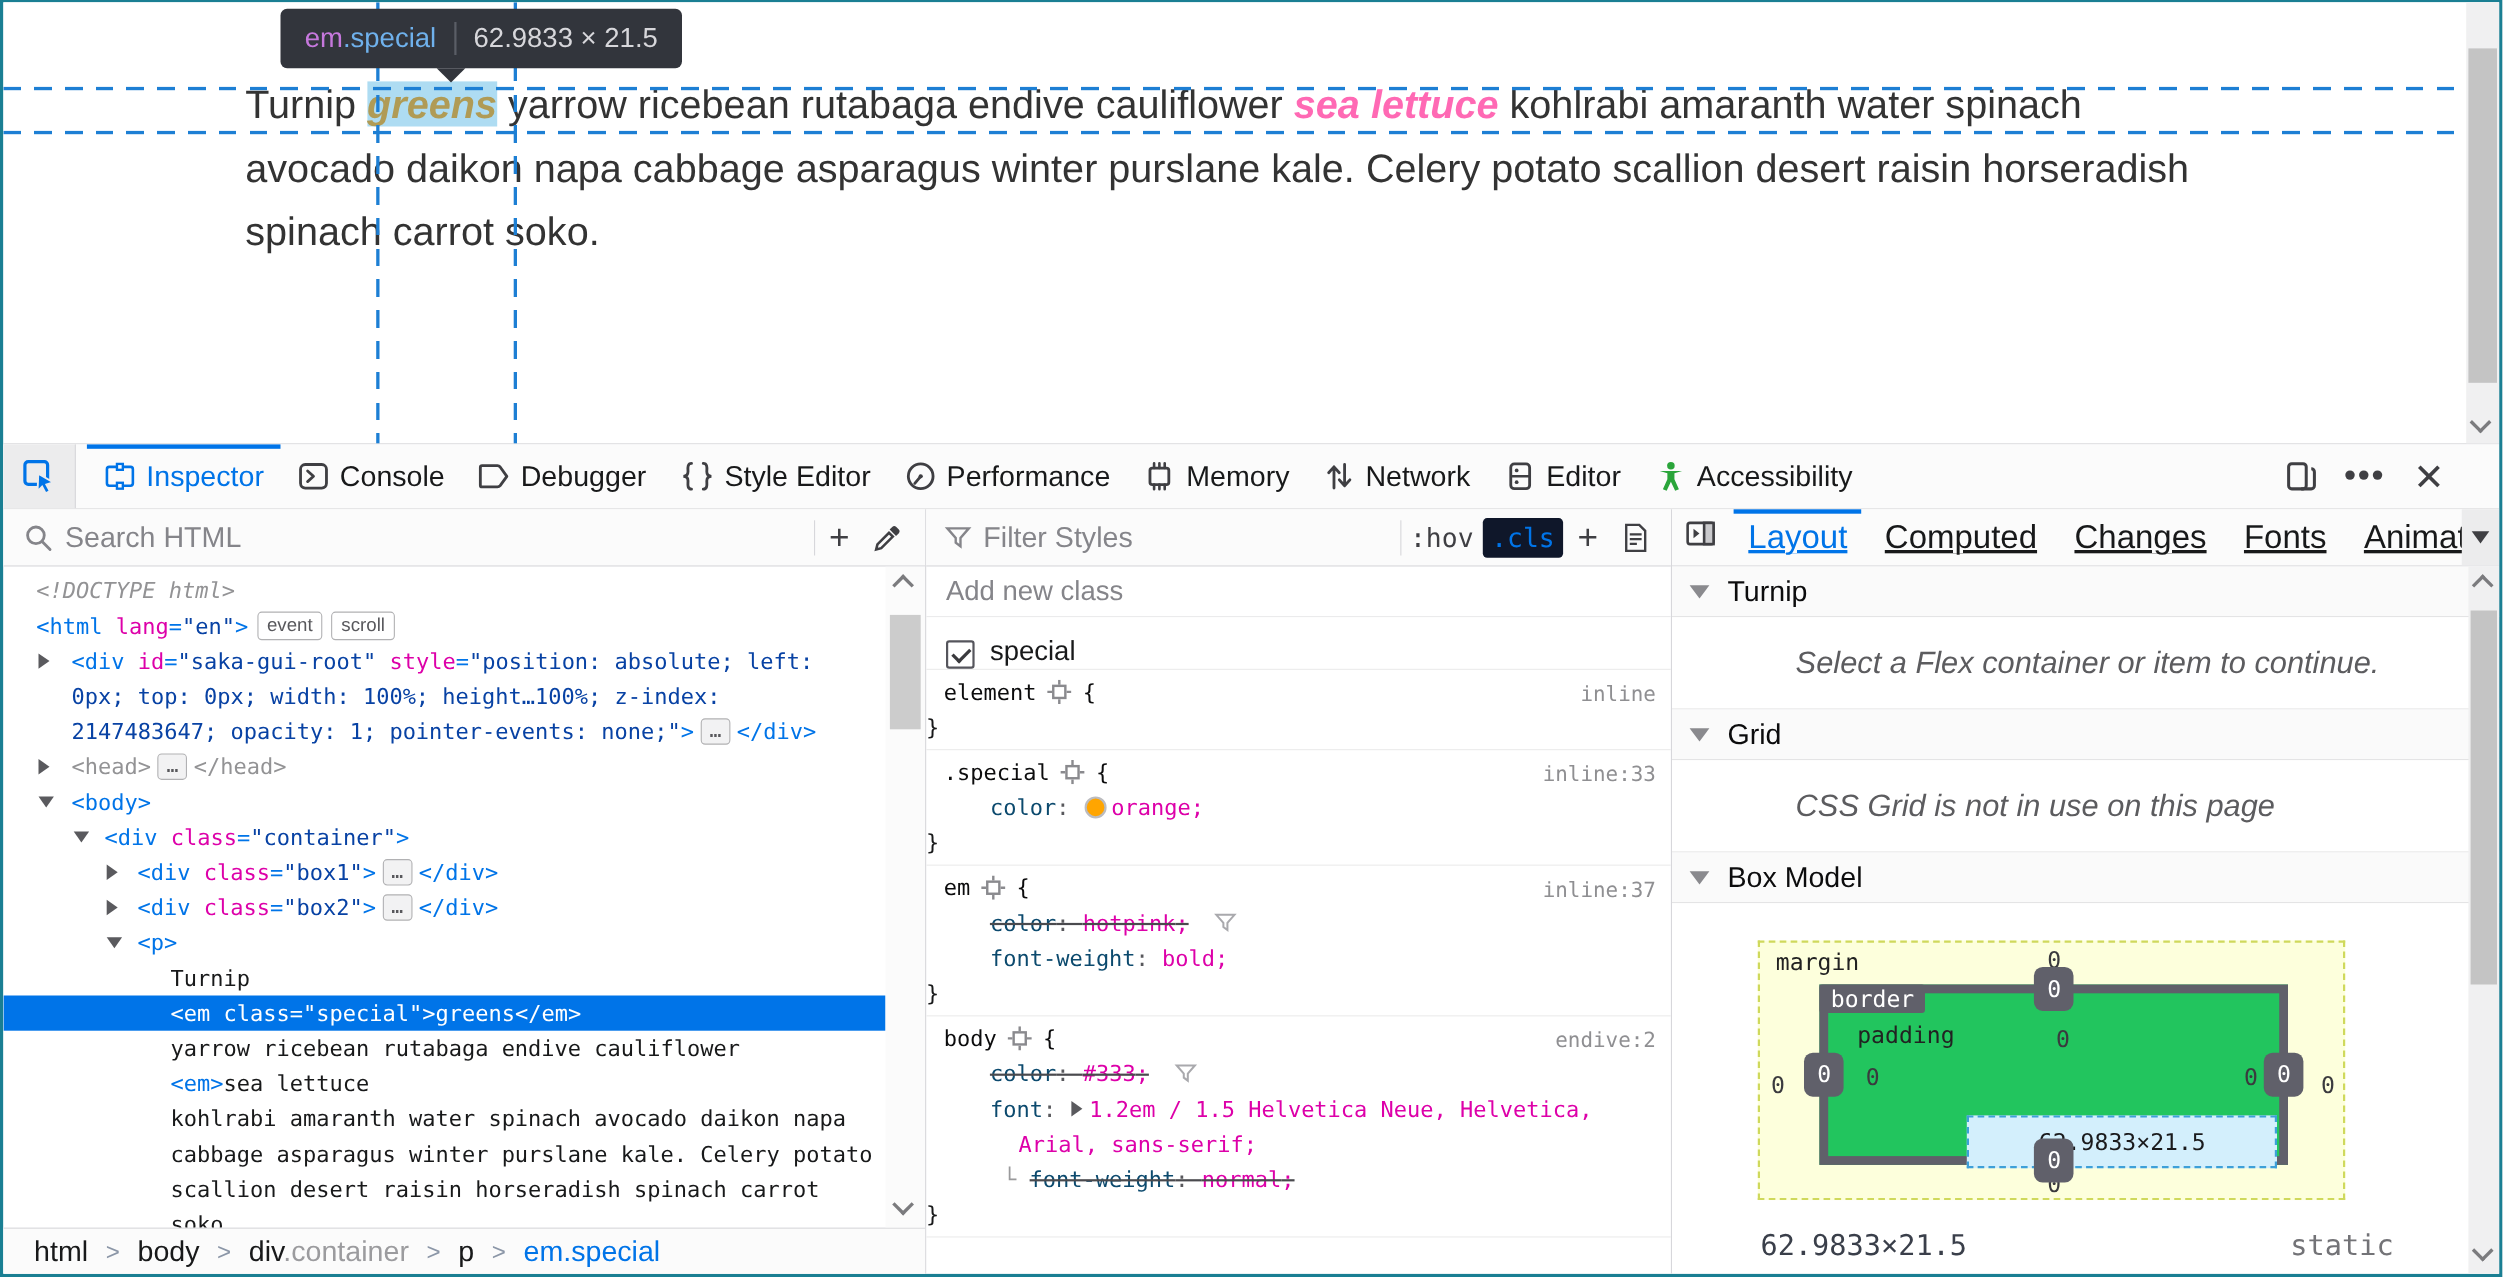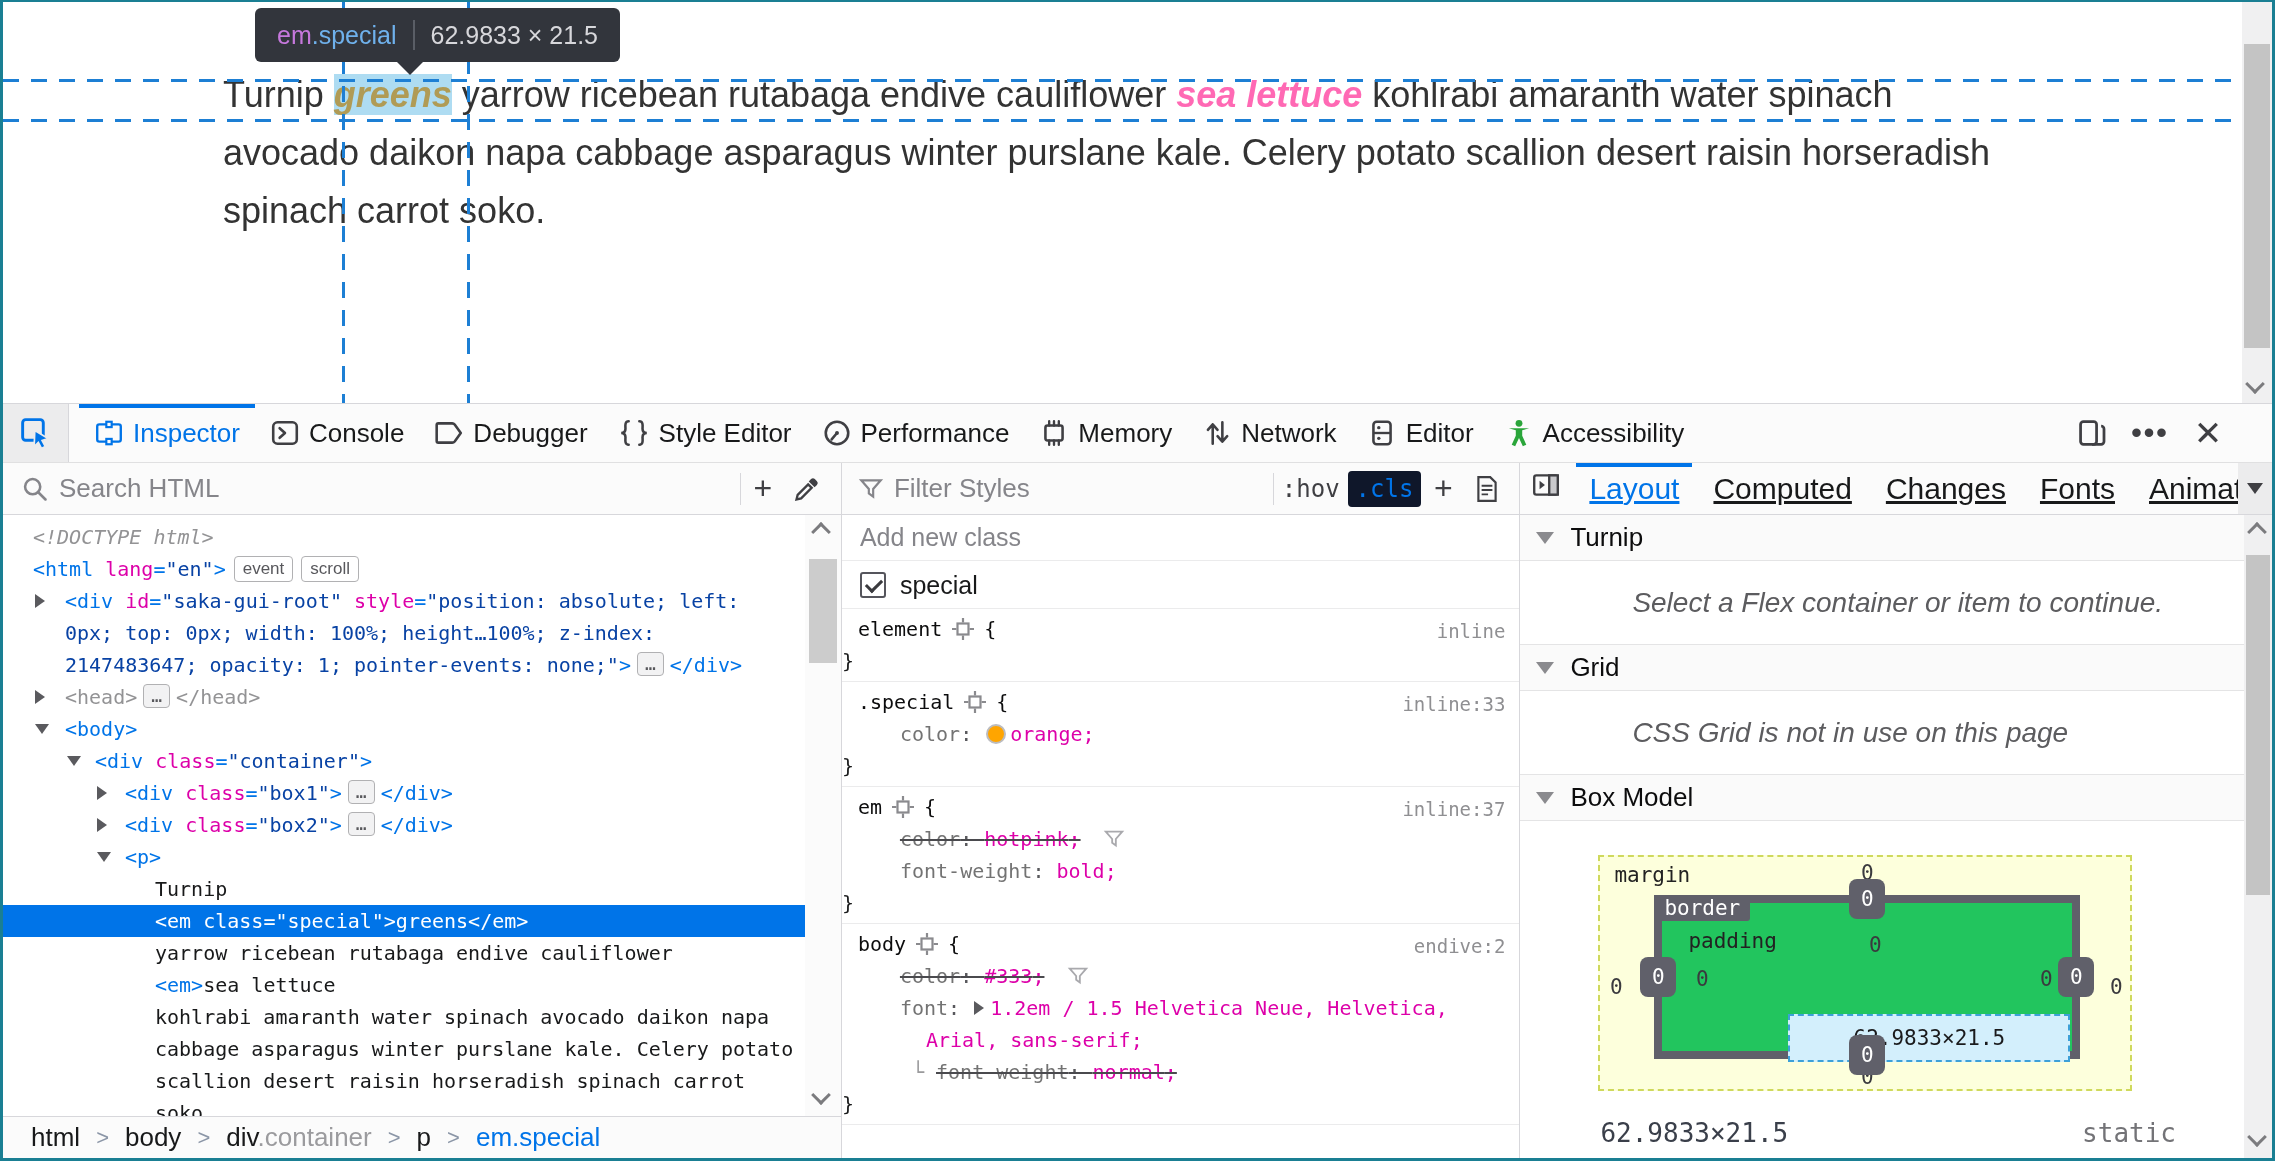--- a/index.html
+++ b/index.html
@@ -81,30 +81,30 @@
     gap:16px; padding-left:28px; font-size:26px; }
   .bc-sep{ color:#8b96a7; font-size:22px; }
   .bc-dim{ color:#9b9b9e; } .bc-active{ color:#0074e8; }
 
   
   .rules-view{ flex:1; overflow:hidden; font-family:"DejaVu Sans Mono",monospace; font-size:20px; line-height:32px; }
   .add-class{ height:46px; border-bottom:1px solid #ebebec; display:flex; align-items:center; padding:0 18px; }
   .add-class input{ border:none; outline:none; background:transparent; width:100%;
     font-family:"Liberation Sans",sans-serif; font-size:25px; color:#18191a;}
   .add-class input::placeholder{ color:#85858a; }
-  .class-row{ height:48px; border-bottom:1px solid #ebebec; display:flex; align-items:center; gap:14px; padding:0 18px;
+  .class-row{ height:48px; border-bottom:1px solid #ebebec; display:flex; align-items:flex-end; gap:14px; padding:0 18px;
     font-family:"Liberation Sans",sans-serif; font-size:25px; }
   .cb{ width:26px; height:26px; border:2px solid #55555c; border-radius:3px; position:relative; background:#fff;}
   .cb:after{ content:""; position:absolute; left:4px; top:5px; width:13px; height:7px;
     border-left:3px solid #3a3a3e; border-bottom:3px solid #3a3a3e; transform:rotate(-45deg); }
   .rule{ border-bottom:1px solid #ebebec; padding:4px 0; position:relative; }
   .rule .loc{ position:absolute; right:14px; top:6px; color:#8f8f92; font-size:19px; }
   .sel-line{ padding-left:16px; color:#0c0c0d; display:flex; align-items:center; gap:10px; }
   .decl{ padding-left:58px; }
-  .decl .p{ color:#737373; } .decl .v{ color:#dd00a9; } .decl .c{ color:#58585c; }
+  .decl .p{ color:#0c4a6e; } .decl .v{ color:#dd00a9; } .decl .c{ color:#58585c; }
   .strike{ text-decoration:line-through; text-decoration-thickness:2px; color:#4a4a4e; }
   .swatch{ display:inline-block; width:20px; height:20px; border-radius:50%; background:#ffa500;
     border:2px solid #bcbcbf; vertical-align:-3px; margin:0 4px 0 2px; }
   .inh-header{ font-family:"Liberation Sans",sans-serif; font-size:25px; color:#0c0c0d;
     padding:6px 16px; border-bottom:1px solid #ebebec; height:40px; }
   .font-decl{ padding-left:84px; text-indent:-26px; }
   .sub-decl{ padding-left:70px; }
   .sub-decl:before{ content:"└ "; color:#9a9a9c; }
   .twisty{ display:inline-block; width:0; height:0; border-top:7px solid transparent; border-bottom:7px solid transparent;
     border-left:10px solid #5a5a5e; margin:0 6px 0 2px; }

